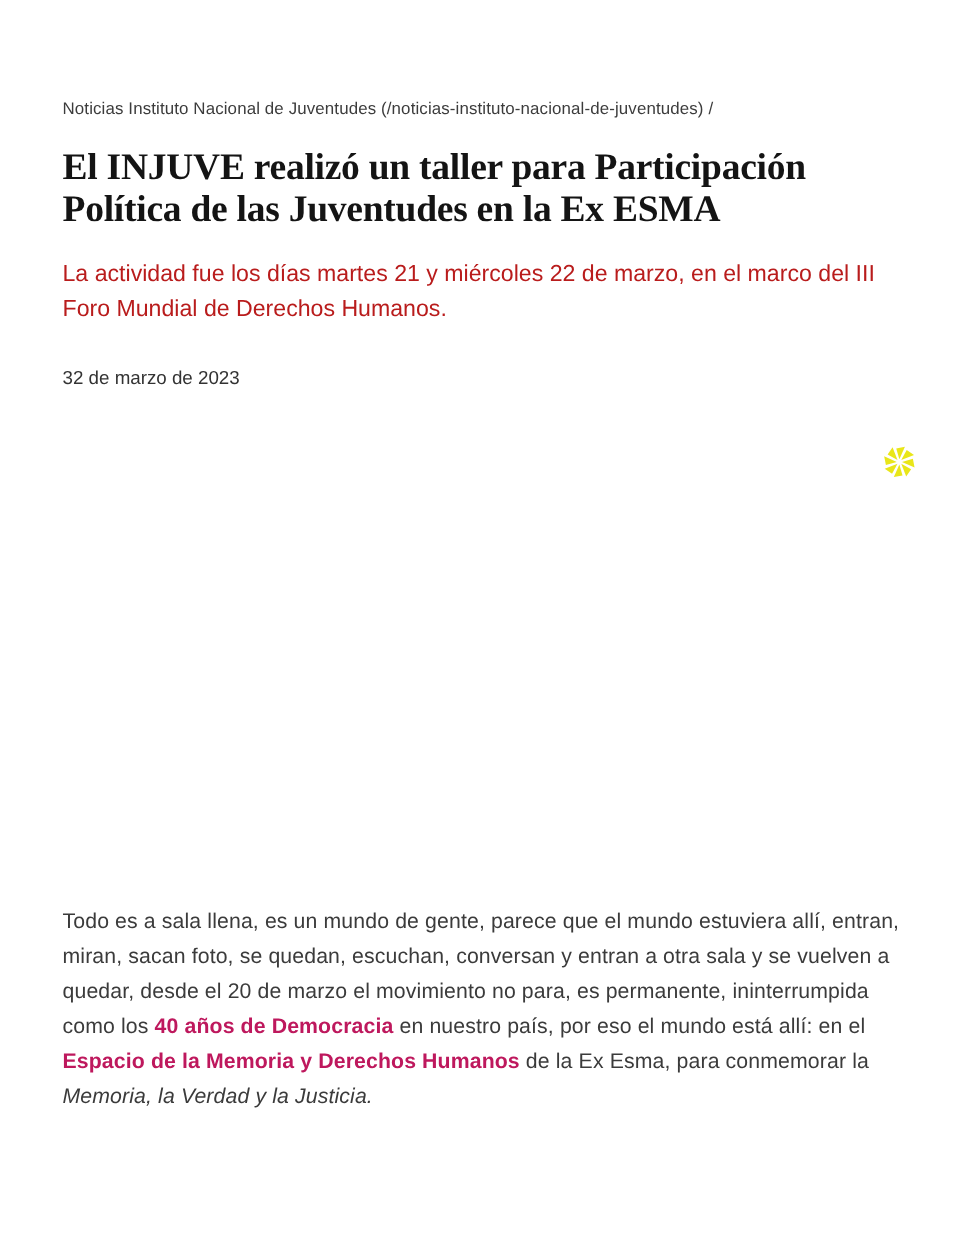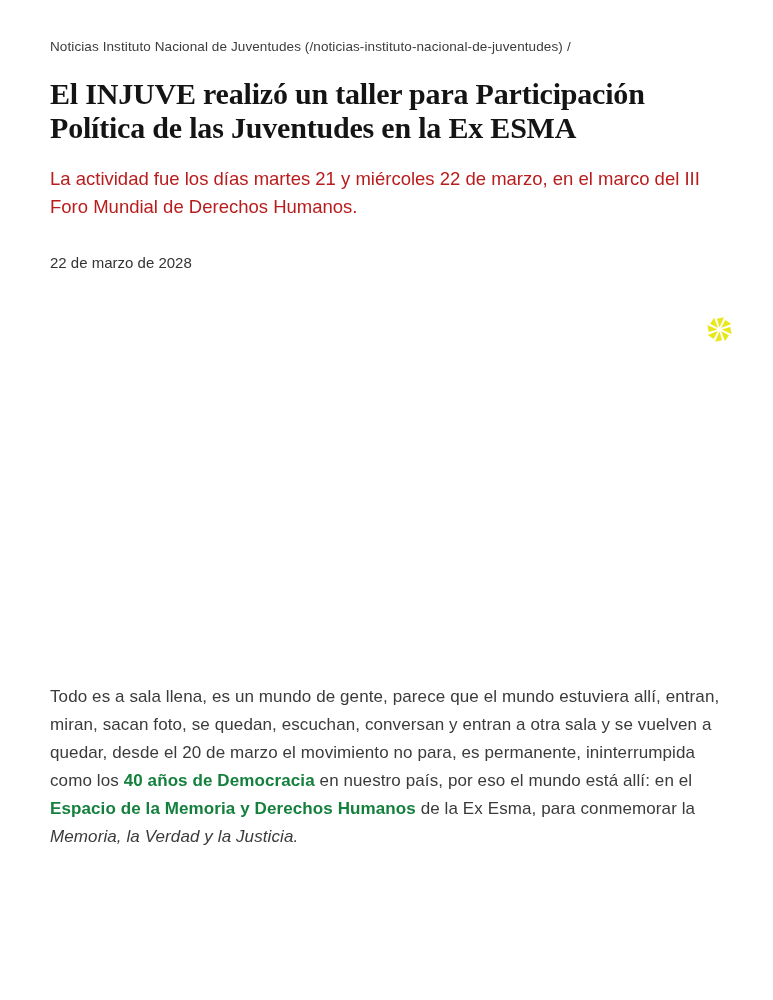--- a/index.html
+++ b/index.html
@@ -12,21 +12,21 @@
     position: relative;
     width: 773px;
     height: 1000px;
     background: #ffffff;
     overflow: hidden;
   }
   .content {
     padding: 0 50px;
   }
   .breadcrumb {
-    margin-top: 38px;
+    margin-top: 78px;
     font-size: 13.5px;
     line-height: 18px;
     color: #3c3c3c;
     letter-spacing: 0.1px;
   }
   .breadcrumb a {
     color: #3c3c3c;
     text-decoration: none;
     cursor: pointer;
   }
@@ -65,38 +65,38 @@
     width: 27px;
     height: 27px;
   }
   .body-paragraph {
     font-size: 17px;
     line-height: 28px;
     color: #3b3b3b;
     max-width: 675px;
     letter-spacing: 0.1px;
   }
-  .run-bold { font-weight: 700; color: #15803d; }
+  .run-bold { font-weight: 700; color: #be185d; }
   .run-italic { font-style: italic; }
 </style>
 </head>
 <body>
 
 <div class="page">
   <div class="content">
 
     <nav class="breadcrumb">
       <a>Noticias Instituto Nacional de Juventudes (/noticias-instituto-nacional-de-juventudes)</a><span class="sep">/</span>
     </nav>
 
     <h1 class="title">El INJUVE realizó un taller para Participación Política de las Juventudes en la Ex ESMA</h1>
 
     <p class="lead">La actividad fue los días martes 21 y miércoles 22 de marzo, en el marco del III Foro Mundial de Derechos Humanos.</p>
 
-    <p class="date">22 de marzo de 2028</p>
+    <p class="date">32 de marzo de 2023</p>
 
     <div class="media-area">
       <svg class="spinner" viewBox="-14 -14 28 28" aria-hidden="true">
         <g>
           <polygon transform="rotate(0)" points="0,-2.2 4.6,-12.6 -2.6,-11.2" fill="#e9e619"></polygon>
           <polygon transform="rotate(45)" points="0,-2.2 4.6,-12.6 -2.6,-11.2" fill="#e9e619"></polygon>
           <polygon transform="rotate(90)" points="0,-2.2 4.6,-12.6 -2.6,-11.2" fill="#e9e619"></polygon>
           <polygon transform="rotate(135)" points="0,-2.2 4.6,-12.6 -2.6,-11.2" fill="#e9e619"></polygon>
           <polygon transform="rotate(180)" points="0,-2.2 4.6,-12.6 -2.6,-11.2" fill="#e9e619"></polygon>
           <polygon transform="rotate(225)" points="0,-2.2 4.6,-12.6 -2.6,-11.2" fill="#e9e619"></polygon>

